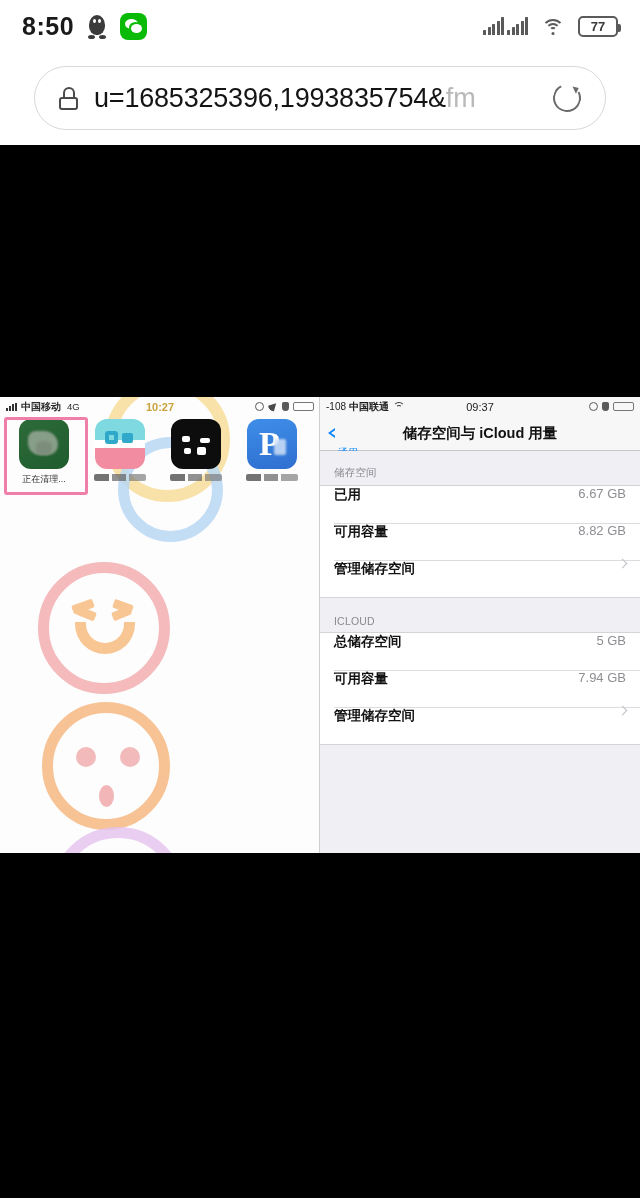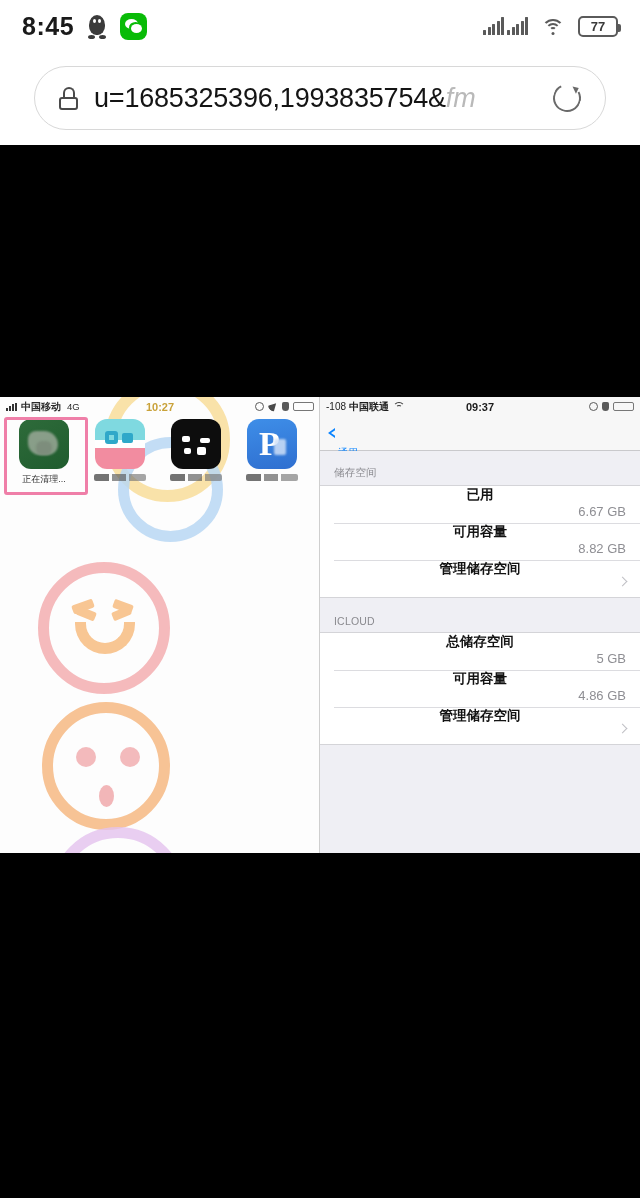--- a/index.html
+++ b/index.html
@@ -85,21 +85,21 @@
     border:2.2px solid #4a4a4a; border-bottom:none; border-radius:7px 7px 0 0;
   }
   .lock-ico .bodyb {
     position:absolute; left:0; bottom:0; width:19px; height:13px;
     border:2.2px solid #4a4a4a; border-radius:3px;
   }
   .url-text {
     font-size:27px; color:#141414; white-space:nowrap; overflow:hidden;
     letter-spacing:-.2px; flex:1;
   }
-  .url-text .faded { color:#b9b9b9;font-style:italic; }
+  .url-text .faded { color:#b9b9b9; }
   .refresh-ico {
     width:28px; height:28px; flex:0 0 auto; position:relative; margin-left:10px;
   }
   .refresh-ico .ring {
     position:absolute; inset:0; border:2.4px solid #6a6a6a; border-radius:50%;
     border-top-color:transparent;
     transform:rotate(18deg);
   }
   .refresh-ico .arrow {
     position:absolute; right:2px; top:1px; width:0; height:0;
@@ -258,21 +258,21 @@
   }
   .ios-sb2 .lead { font-size:10px; color:#1c1c1c; margin-right:3px;}
   .ios-sb2 .carrier2 { font-size:10px; font-weight:600; margin-right:4px;}
   .wifi-mini { width:12px; height:9px; position:relative; }
   .wifi-mini span { position:absolute; left:50%; transform:translateX(-50%);
     border:1.4px solid #3a3a3a; border-bottom-color:transparent;
     border-left-color:transparent; border-right-color:transparent; border-radius:50%;}
   .wifi-mini .w1 { width:12px; height:12px; top:0;}
   .wifi-mini .w2 { width:6px; height:6px; top:3px;}
   .ios-sb2 .time2 { position:absolute; left:0; right:0; text-align:center;
-    font-size:11px; font-weight:700; color:#1c1c1c;}
+    font-size:11px; font-weight:400; color:#1c1c1c;}
   .ios-sb2 .right2 { margin-left:auto; display:flex; align-items:center; gap:4px; z-index:6;}
 
   .navbar {
     position:absolute; top:19px; left:0; width:320px; height:35px;
     background:#f7f7f7; border-bottom:1px solid #c9c9cc;
     display:flex; align-items:center; padding:0 8px;
   }
   .back-btn { display:flex; align-items:center; gap:3px; cursor:pointer;}
   .chev-left { width:0;height:0; border-right:7px solid #0a84ff;
     border-top:5px solid transparent; border-bottom:5px solid transparent;
@@ -283,22 +283,22 @@
   .back-label { font-size:10px; color:#0a84ff; font-weight:500;margin-top:40px;}
   .nav-title { position:absolute; left:0; right:0; text-align:center;
     font-size:14.5px; font-weight:700; color:#111; pointer-events:none;}
 
   .settings-body { position:absolute; top:54px; left:0; width:320px;
     bottom:0; background:#efeff4; overflow:hidden;}
   .sec-header { height:34px; display:flex; align-items:flex-end;
     padding:0 14px 5px; font-size:10.5px; color:#8a8a8f; letter-spacing:.2px;}
   .sec-header.upper { text-transform:uppercase; }
   .group { background:#fff; border-top:1px solid #d4d4d8; border-bottom:1px solid #d4d4d8;}
-  .row { height:37px; display:flex; align-items:center; padding:0 14px;
-    position:relative; background:#fff;flex-direction:column;}
+  .row { height:37px; display:flex; align-items:flex-start; padding:0 14px;
+    position:relative; background:#fff;}
   .row + .row::before {
     content:""; position:absolute; left:14px; right:0; top:0; height:1px; background:#dcdce0;
   }
   .row-label { font-size:13.5px; color:#131313; font-weight:600;}
   .row-value { margin-left:auto; font-size:13px; color:#8e8e93;}
   .chev-right { margin-left:auto; width:7px; height:7px;
     border-right:1.6px solid #bfbfc4; border-top:1.6px solid #bfbfc4;
     transform:rotate(45deg);}
   .watermark {
     position:absolute; right:8px; bottom:6px; font-size:11px;
@@ -310,21 +310,21 @@
 </style>
 </head>
 <body>
 
 <div id="root">
 
   <div class="browser-chrome">
 
     <div class="android-statusbar">
       <div class="sb-left">
-        <span class="sb-clock">8:45</span>
+        <span class="sb-clock">8:50</span>
         <span class="qq-icon">
           <span class="body"></span>
             <span class="eye l"></span>
             <span class="eye r"></span>
           <span class="foot l"></span>
             <span class="foot r"></span>
         </span>
         <span class="wechat-icon"></span>
       </div>
       <div class="sb-right">
@@ -491,20 +491,21 @@
           <span class="mini-ico shield"></span>
           <span class="mini-batt black"><span class="fill" style="width:100%"></span></span>
         </span>
       </div>
 
       <div class="navbar">
         <span class="back-btn">
           <span class="chev-left"></span>
           <span class="back-label">通用</span>
         </span>
+        <span class="nav-title">储存空间与 iCloud 用量</span>
       </div>
 
       <div class="settings-body">
 
         <div class="sec-header">储存空间</div>
         <div class="group">
           <div class="row">
             <span class="row-label">已用</span>
             <span class="row-value">6.67 GB</span>
           </div>
@@ -519,21 +520,21 @@
         </div>
 
         <div class="sec-header upper">ICLOUD</div>
         <div class="group">
           <div class="row">
             <span class="row-label">总储存空间</span>
             <span class="row-value">5 GB</span>
           </div>
           <div class="row">
             <span class="row-label">可用容量</span>
-            <span class="row-value">4.86 GB</span>
+            <span class="row-value">7.94 GB</span>
           </div>
           <div class="row">
             <span class="row-label">管理储存空间</span>
             <span class="chev-right"></span>
           </div>
         </div>
 
         <div class="tail-space"></div>
       </div>
 

